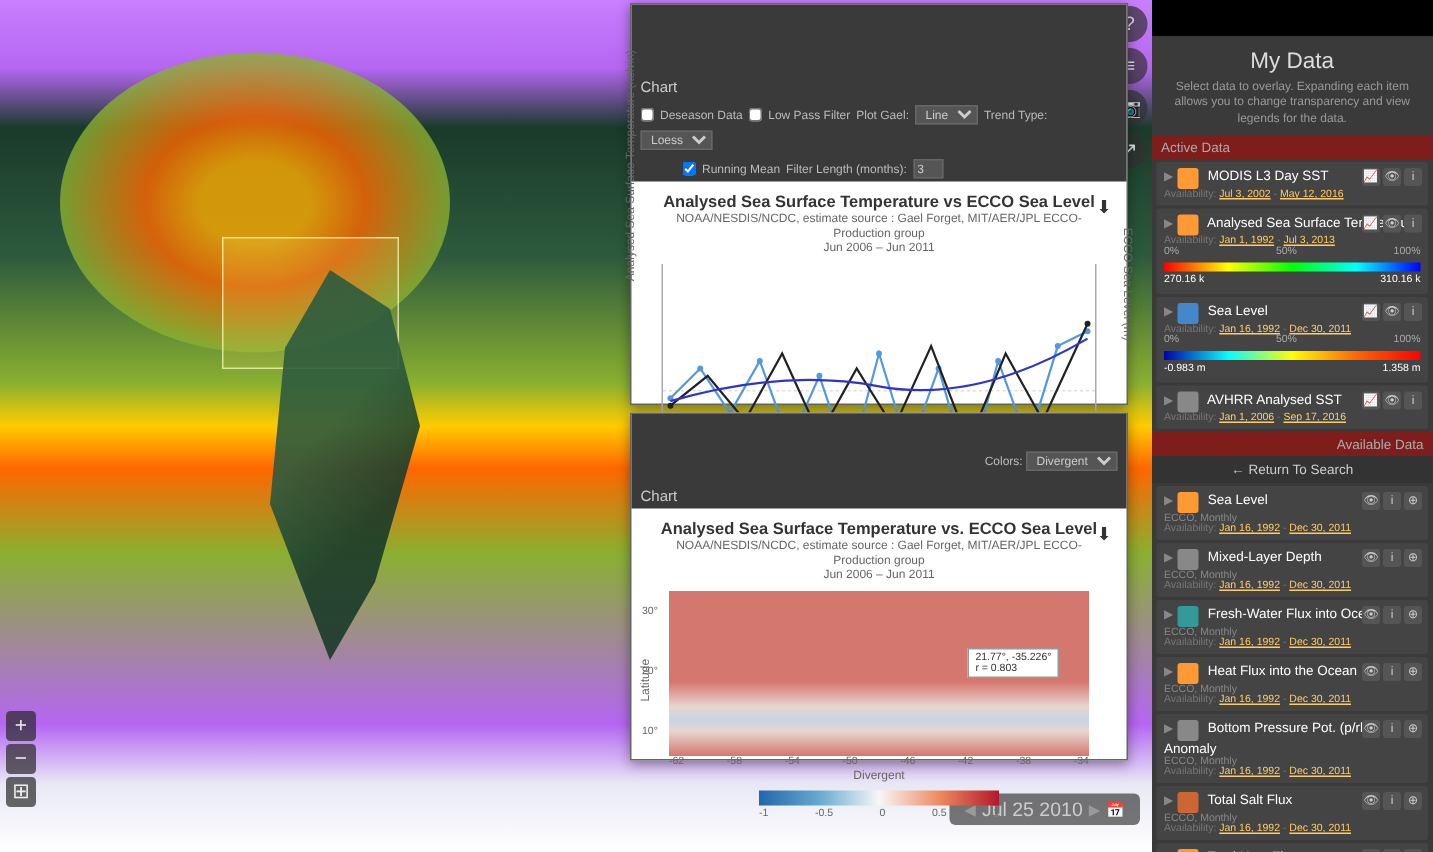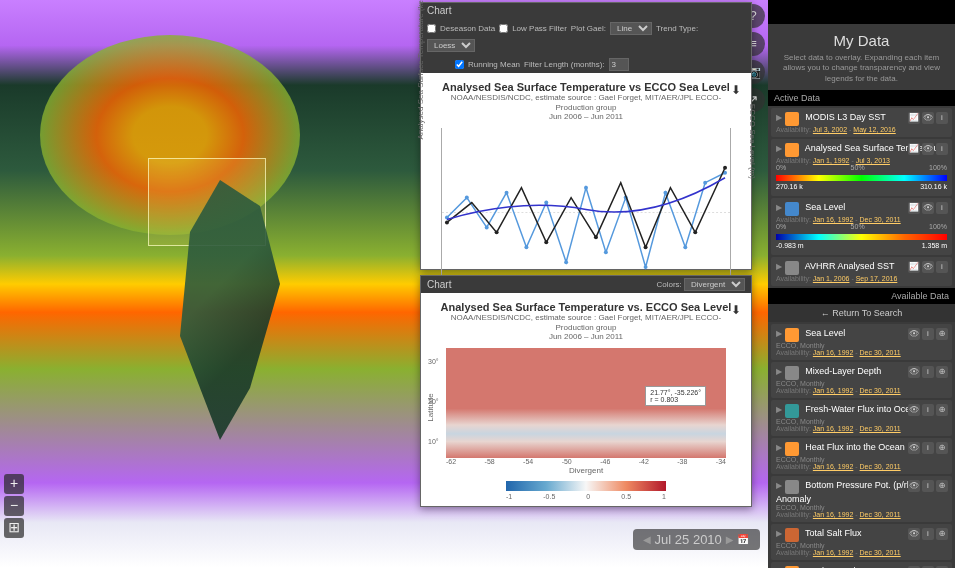--- a/index.html
+++ b/index.html
@@ -16,21 +16,21 @@
 .zoom-btn { width:20px; height:20px; background:rgba(40,40,40,0.7); color:#eee; text-align:center; line-height:18px; font-size:14px; border-radius:3px; cursor:pointer;}
 
 
 .date-display { position:absolute; bottom:18px; right:195px; background:rgba(30,30,30,0.6); padding:3px 10px; border-radius:4px; color:#ccc; font-size:13px; display:flex; align-items:center; gap:4px;}
 .date-arrow { font-size:10px; color:#999;}
 
 
 .sidebar { position:absolute; top:0; right:0; width:187px; height:568px; background:#3a3a3a; color:#ccc; font-size:9px; overflow-y:auto;margin-top:24px;}
 .sidebar-title { text-align:center; font-size:15px; font-weight:300; color:#ddd; padding:8px 0 4px;}
 .sidebar-desc { font-size:8px; color:#999; text-align:center; padding:0 10px 6px; line-height:1.3;}
-.section-header { background:#000000; padding:3px 6px; font-size:9px; color:#aaa;}
+.section-header { background:#7f1d1d; padding:3px 6px; font-size:9px; color:#aaa;}
 .data-item { background:#444; margin:2px 3px; padding:4px 5px; border-radius:2px; position:relative; min-height:24px;}
 .data-item.expanded { padding-bottom:6px;}
 .data-swatch { width:14px; height:14px; background:#ff9933; display:inline-block; vertical-align:top; margin-right:4px; border-radius:2px;}
 .data-swatch.blue { background:#4488cc;}
 .data-swatch.gray { background:#888;}
 .data-swatch.teal { background:#339999;}
 .data-swatch.orange2 { background:#cc6633;}
 .data-item-title { color:#fff; font-size:9px;}
 .data-item-sub { color:#888; font-size:7px; display:block;}
 .data-item-avail { color:#777; font-size:7px;}
@@ -43,21 +43,21 @@
 .scale-labels { display:flex; justify-content:space-between; font-size:7px; color:#fff;}
 .return-search { background:#333; text-align:center; padding:4px; font-size:9px; color:#ccc; cursor:pointer;}
 
 
 .tool-strip { position:absolute; top:4px; right:190px; display:flex; flex-direction:column; gap:4px;}
 .tool-btn { width:24px; height:24px; background:rgba(50,50,50,0.7); border-radius:50%; color:#ddd; text-align:center; line-height:24px; font-size:13px; cursor:pointer;}
 
 
 .chart-panel { position:absolute; background:#fff; border:1px solid #666; box-shadow:0 2px 8px rgba(0,0,0,0.4);}
 .panel-header { background:#3a3a3a; color:#ccc; font-size:10px; padding:2px 6px; display:flex; align-items:center; gap:6px;}
-.panel-header .title { flex:0 0 auto;}
+.panel-header .title { flex:0 0 auto;margin-top:48px;}
 .panel-header .filters { font-size:8px; color:#bbb; display:flex; gap:4px; align-items:center; flex-wrap:wrap;}
 .panel-header select, .panel-header input { font-size:8px; padding:0 2px; height:13px; background:#555; color:#ccc; border:1px solid #666;}
 .panel-header .row2 { width:100%; padding-left:28px;}
 .chk { width:9px; height:9px;}
 .chart-body { padding:8px 18px 4px; position:relative;}
 .chart-title { text-align:center; font-size:11px; font-weight:bold; color:#333;}
 .chart-sub { text-align:center; font-size:8px; color:#666; line-height:1.2;}
 .dl-icon { position:absolute; right:10px; top:10px; font-size:12px; color:#333; cursor:pointer;}
 
 

